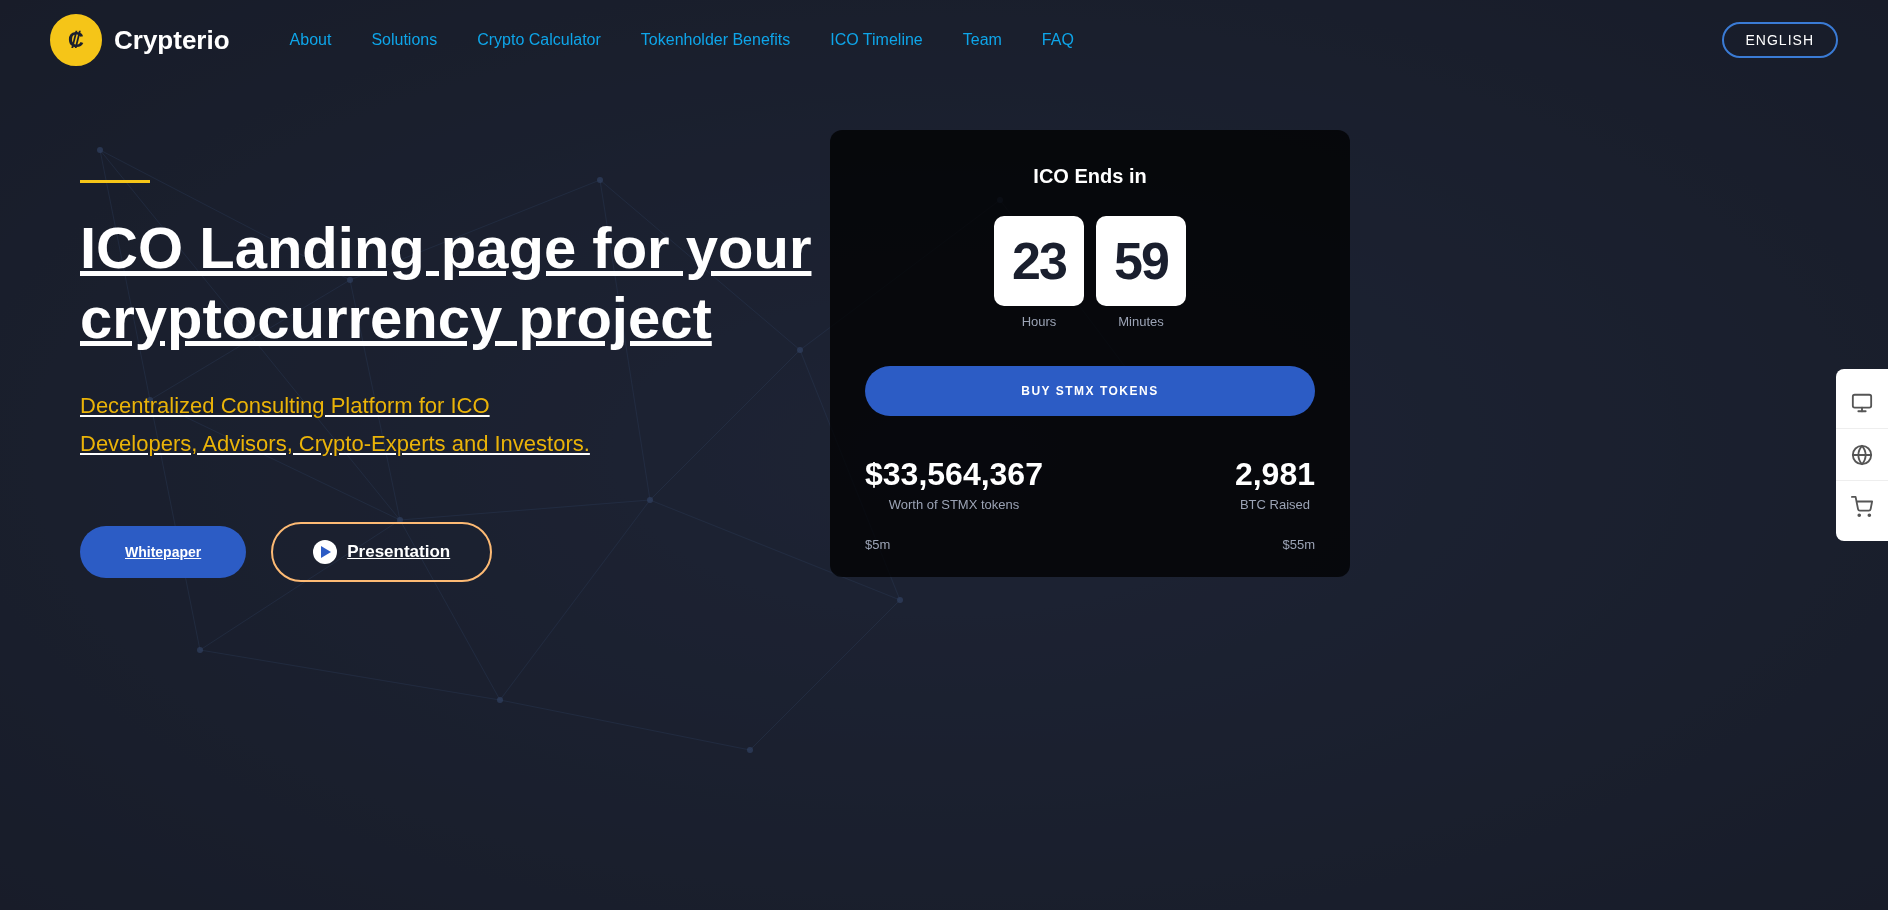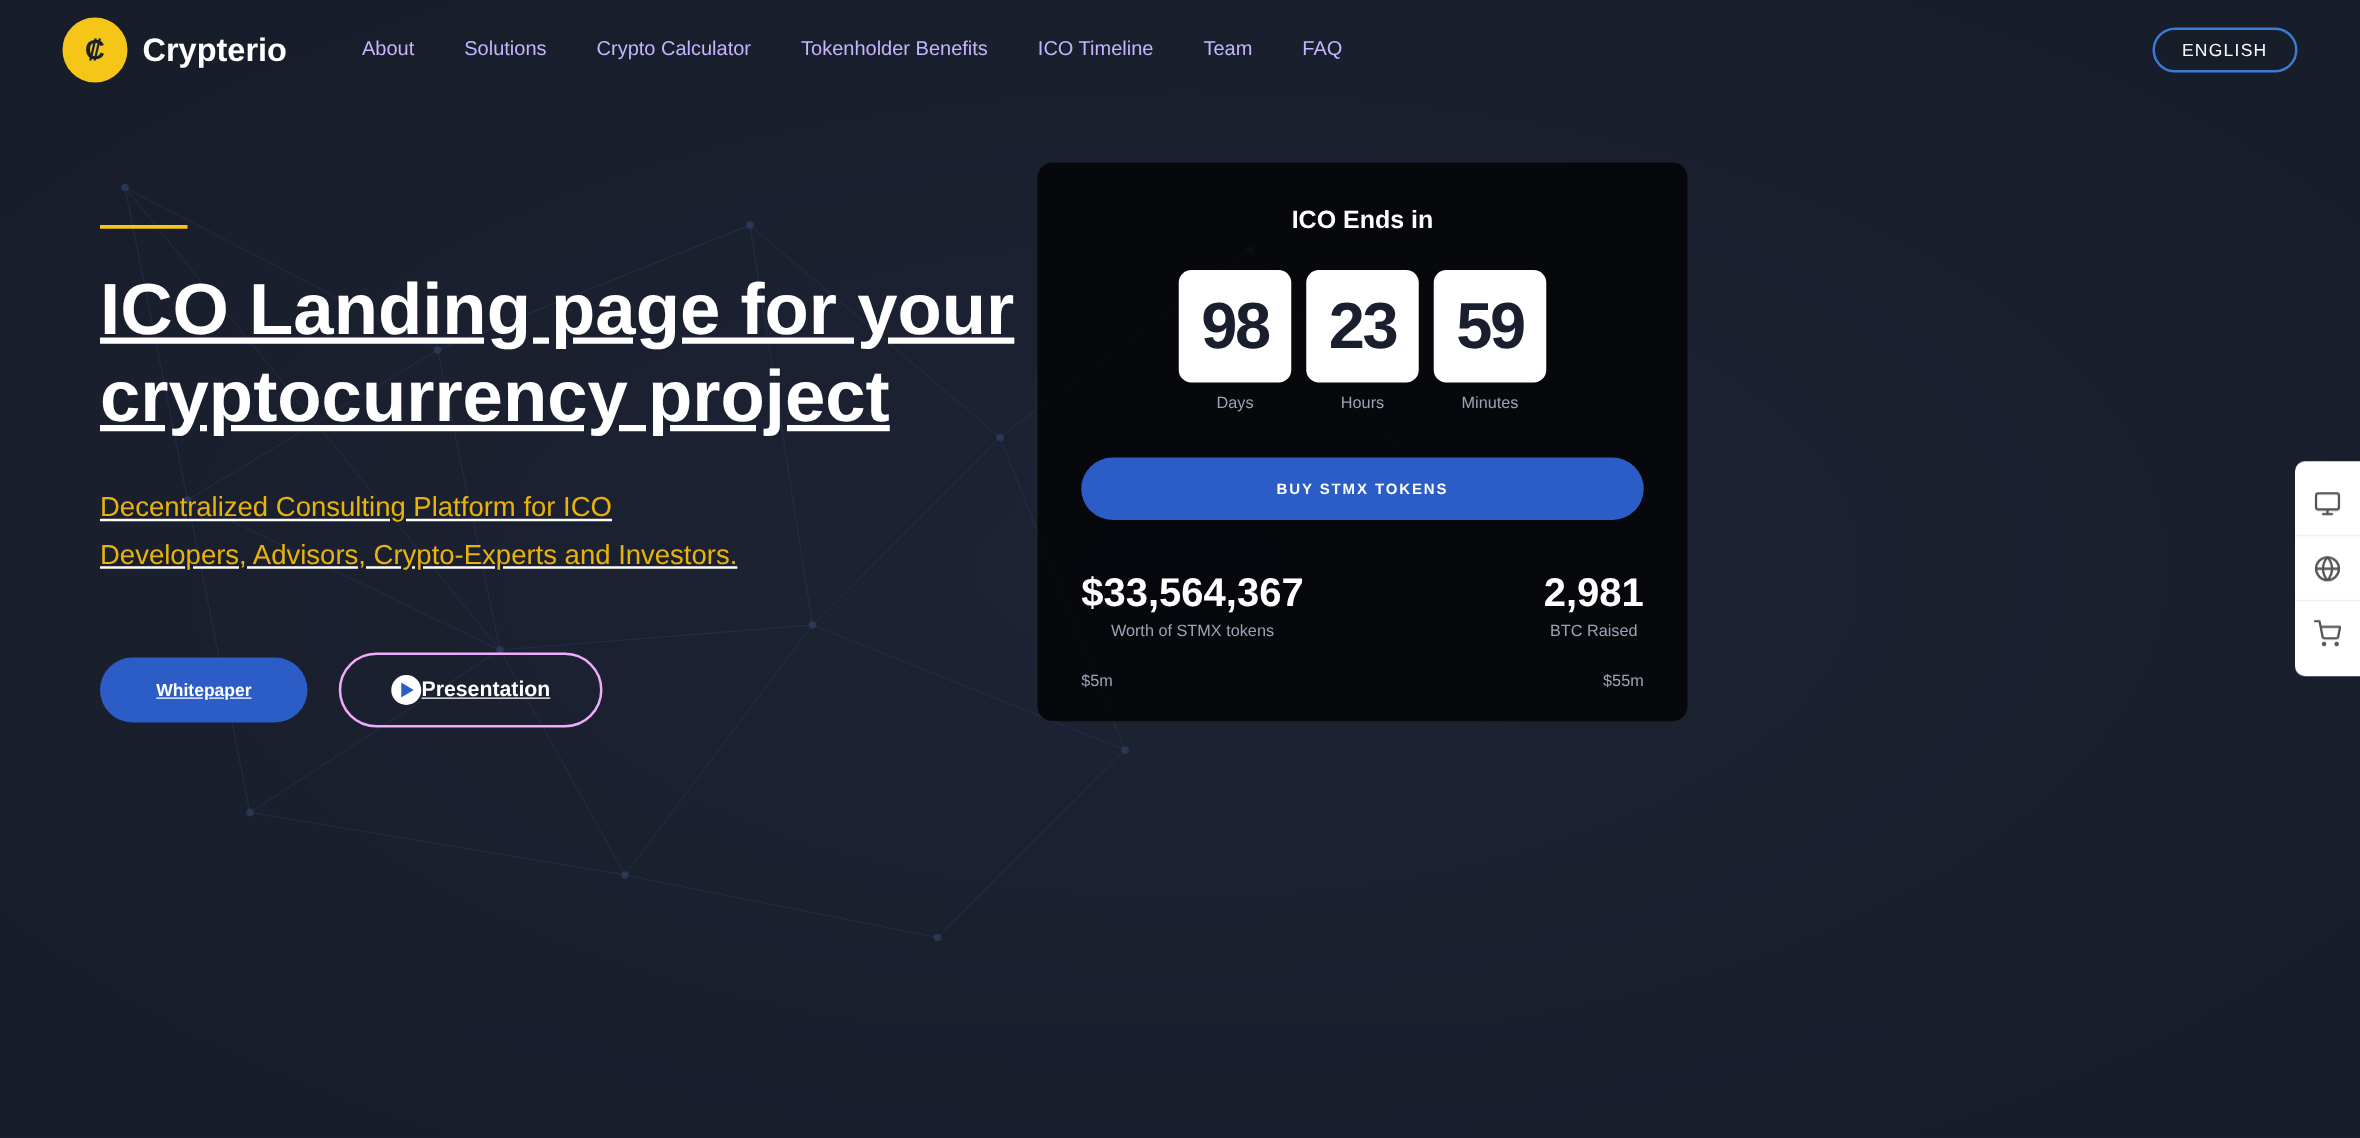--- a/index.html
+++ b/index.html
@@ -63,21 +63,21 @@
     }
 
     .nav-links {
       display: flex;
       align-items: center;
       gap: 40px;
       flex: 1;
     }
 
     .nav-link {
-      color: #c4b5fd;
+      color: #0ea5e9;
       text-decoration: none;
       font-size: 16px;
       cursor: pointer;
       transition: color 0.2s;
     }
 
     .nav-lang-btn {
       border: 2px solid #3a7bd5;
       border-radius: 25px;
       padding: 8px 22px;
@@ -142,28 +142,29 @@
       border-radius: 30px;
       padding: 18px 45px;
       font-size: 14px;
       font-weight: 700;
       cursor: pointer;
     }
 
     .btn-presentation {
       background: transparent;
       color: #fff;
-      border: 2px solid #f0abfc;
+      border: 2px solid #fdba74;
       border-radius: 30px;
       padding: 16px 40px;
       font-size: 17px;
       font-weight: 600;
       cursor: pointer;
       display: flex;
       align-items: center;
+      gap: 10px;
     }
 
     .play-icon {
       width: 24px;
       height: 24px;
       background: #fff;
       border-radius: 50%;
       display: flex;
       align-items: center;
       justify-content: center;
@@ -413,24 +414,20 @@
       </button>
     </div>
   </div>
 
   <div class="ico-widget">
     <div class="ico-widget-inner">
       <div class="ico-ends-title">ICO Ends in</div>
 
       <div class="countdown">
         <div class="countdown-block">
-          <div class="countdown-number">98</div>
-          <div class="countdown-label">Days</div>
-        </div>
-        <div class="countdown-block">
           <div class="countdown-number">23</div>
           <div class="countdown-label">Hours</div>
         </div>
         <div class="countdown-block">
           <div class="countdown-number">59</div>
           <div class="countdown-label">Minutes</div>
         </div>
       </div>
 
       <button class="buy-btn">BUY STMX TOKENS</button>

